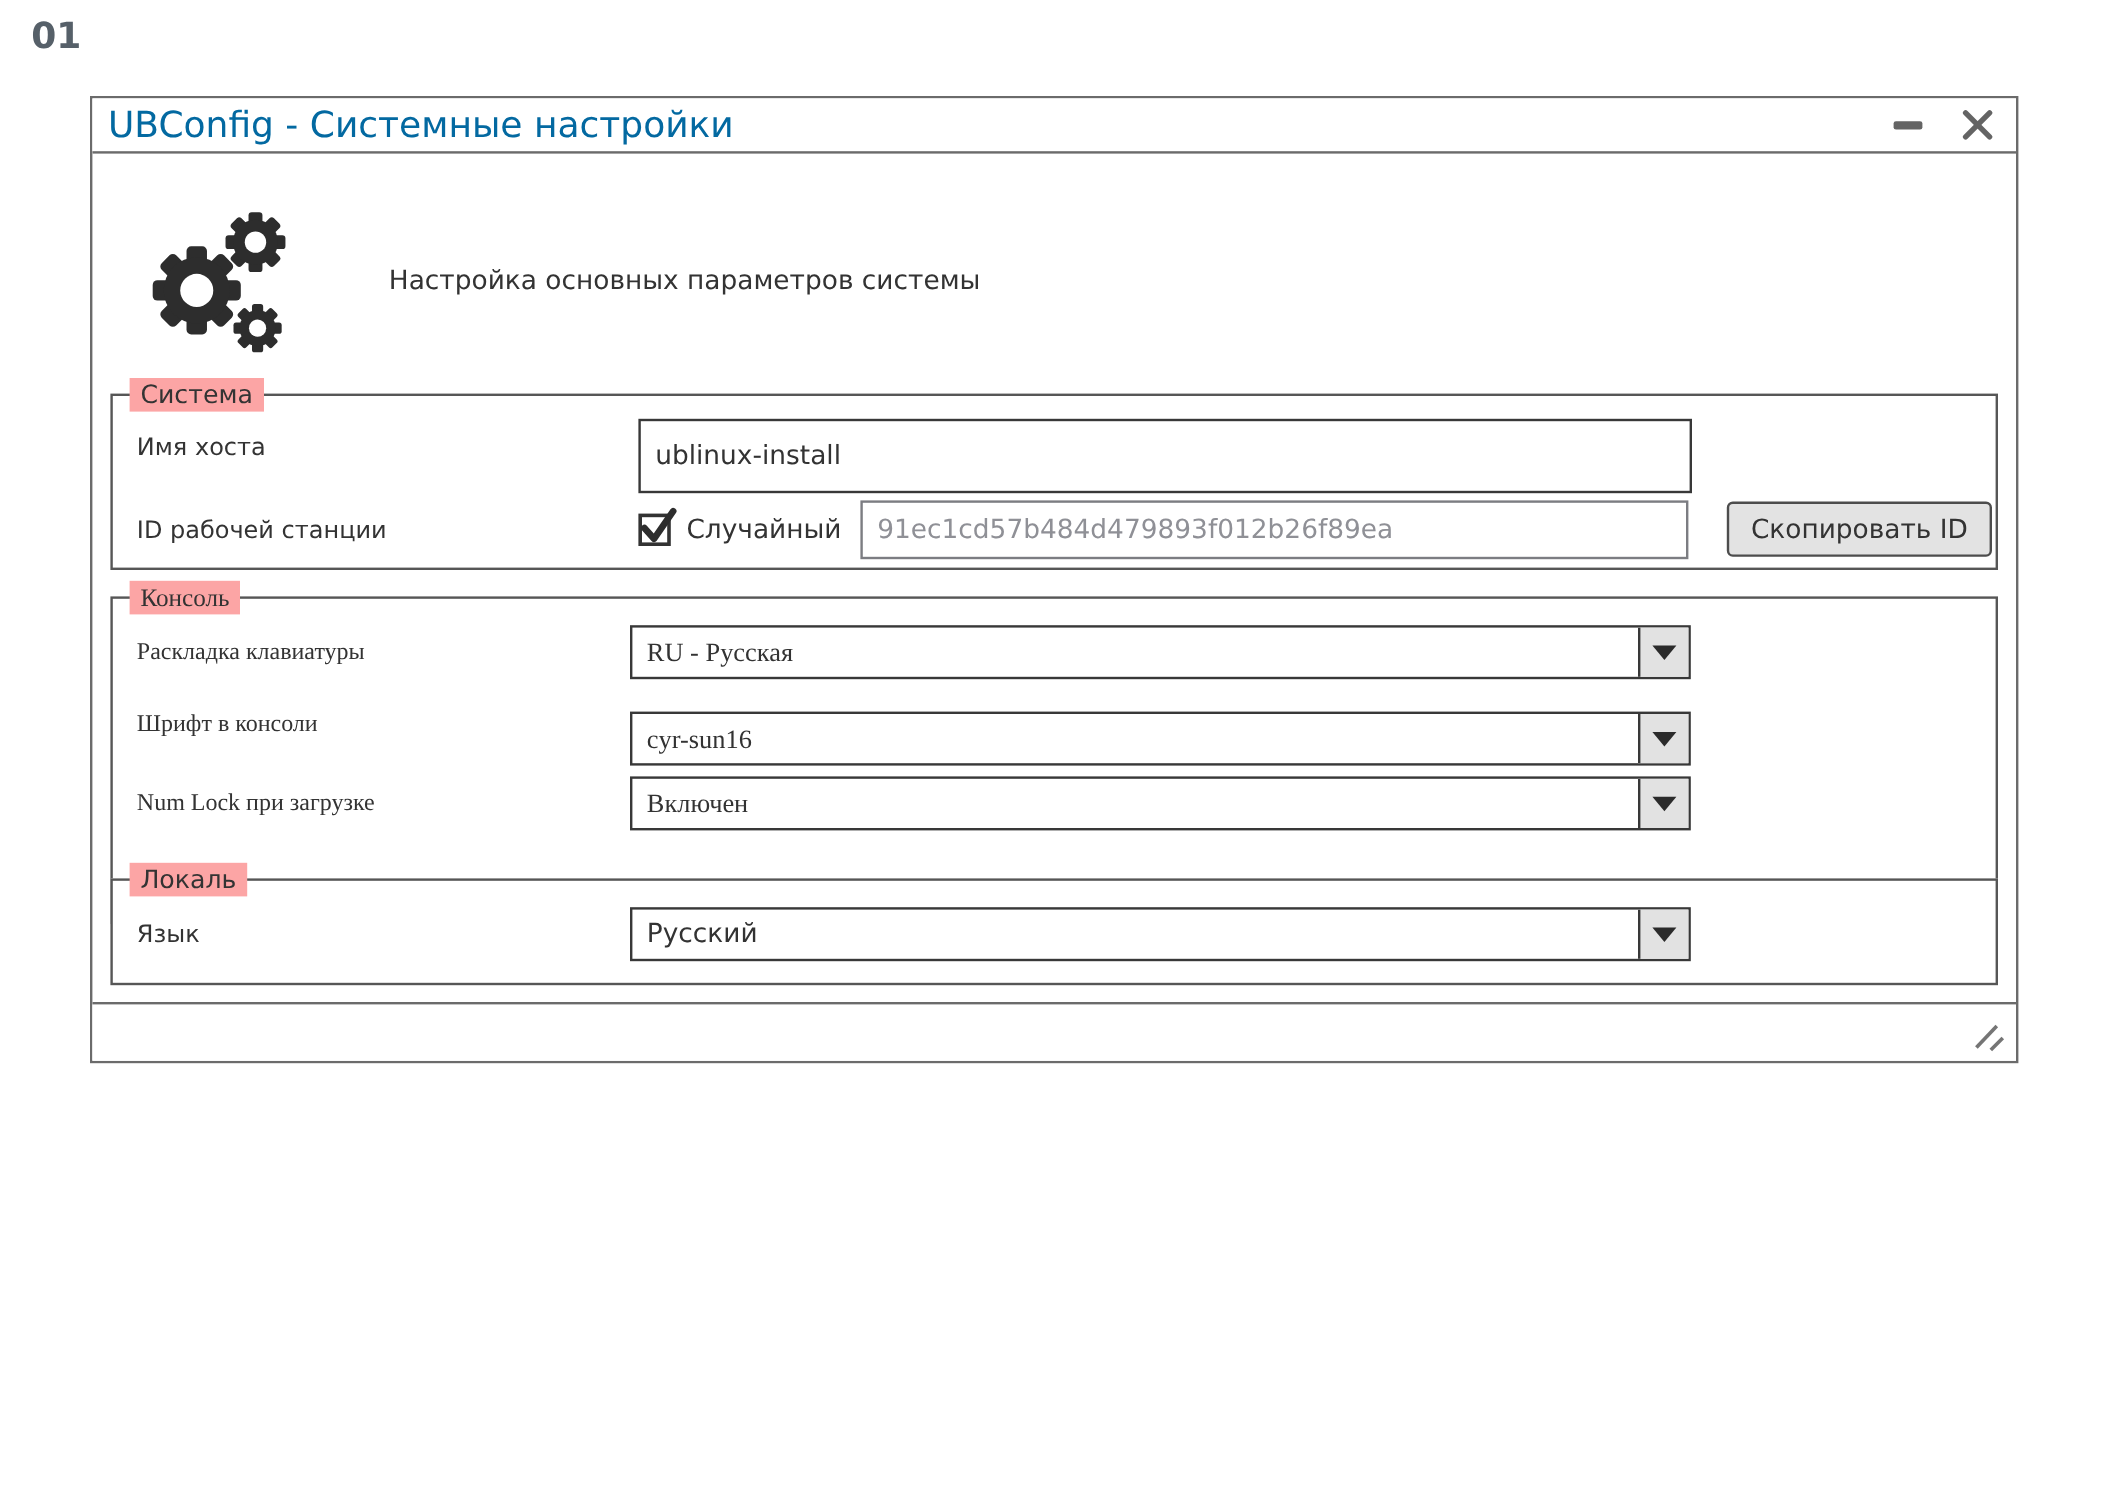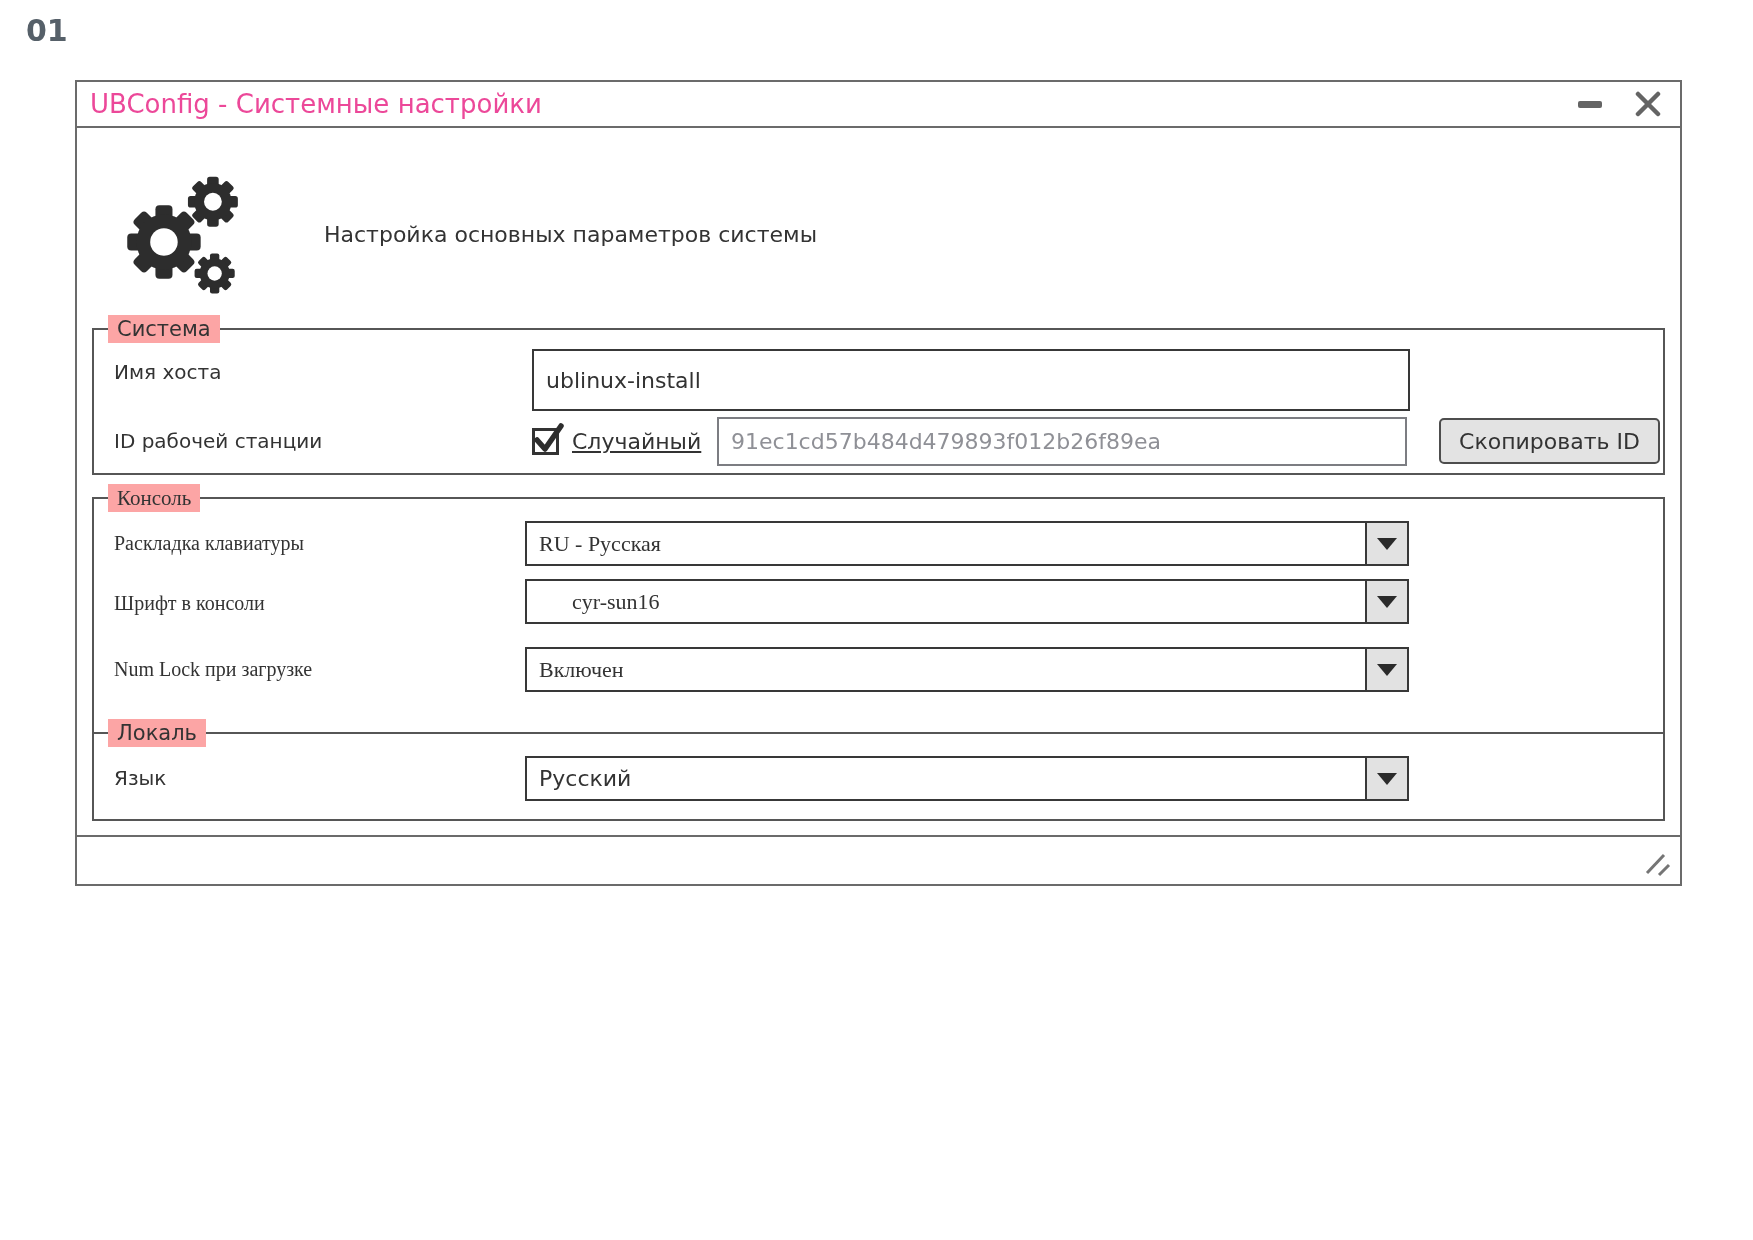--- a/index.html
+++ b/index.html
@@ -41,21 +41,21 @@
     position: absolute;
     left: 0; right: 0; top: 0;
     height: 46px;
     border-bottom: 2px solid #6b6b6b;
     display: flex;
     align-items: center;
     padding: 0 18px 0 13px;
     box-sizing: border-box;
     background: #ffffff;
   }
-  .titlebar .title { font-size: 26px; color: #ec4899; white-space: nowrap; }
+  .titlebar .title { font-size: 30px; color: #0369a1; white-space: nowrap; }
   .titlebar .controls {
     margin-left: auto;
     display: flex;
     align-items: center;
     gap: 30px;
   }
   .win-btn {
     width: 28px; height: 30px;
     display: flex; align-items: center; justify-content: center;
     background: transparent; border: none; padding: 0; cursor: pointer;
@@ -152,21 +152,21 @@
     border: 3px solid #333333;
     box-sizing: border-box;
     background: #ffffff;
   }
   .checkbox-box svg {
     position: absolute;
     left: -3px; top: -9px;
     width: 33px; height: 34px;
     overflow: visible;
   }
-  .checkbox-label { font-size: 22px; color: #333333; text-decoration: underline; }
+  .checkbox-label { font-size: 22px; color: #333333; }
 
   
   .push-button {
     position: absolute;
     box-sizing: border-box;
     background: #e3e3e3;
     border: 2px solid #4d4d4d;
     border-radius: 5px;
     font-family: inherit;
     font-size: 22px;
@@ -219,21 +219,21 @@
   .g-system .hostname-label { top: 19px; line-height: 47px; }
   .g-system .hostname-field { left: 438px; top: 19px; width: 878px; height: 62px; }
   .g-system .station-id-label { top: 87px; line-height: 49px; }
   .g-system .checkbox-wrap { left: 438px; top: 87px; height: 49px; }
   .g-system .station-id-field { left: 623px; top: 87px; width: 690px; height: 49px; }
   .g-system .copy-id-button { left: 1345px; top: 88px; width: 221px; height: 46px; }
 
   .g-console .row1-label { top: 22px; line-height: 45px; }
   .g-console .row1-combo { top: 22px; }
   .g-console .row2-label { top: 82px; line-height: 45px; }
-  .g-console .row2-combo { top: 80px; padding-left: 33px; }
+  .g-console .row2-combo { top: 94px; }
   .g-console .row3-label { top: 148px; line-height: 45px; }
   .g-console .row3-combo { top: 148px; }
 
   .g-locale .row1-label { top: 22px; line-height: 45px; }
   .g-locale .row1-combo { top: 22px; }
 
   
   .statusbar {
     position: absolute;
     left: 0; right: 0; bottom: 0;

